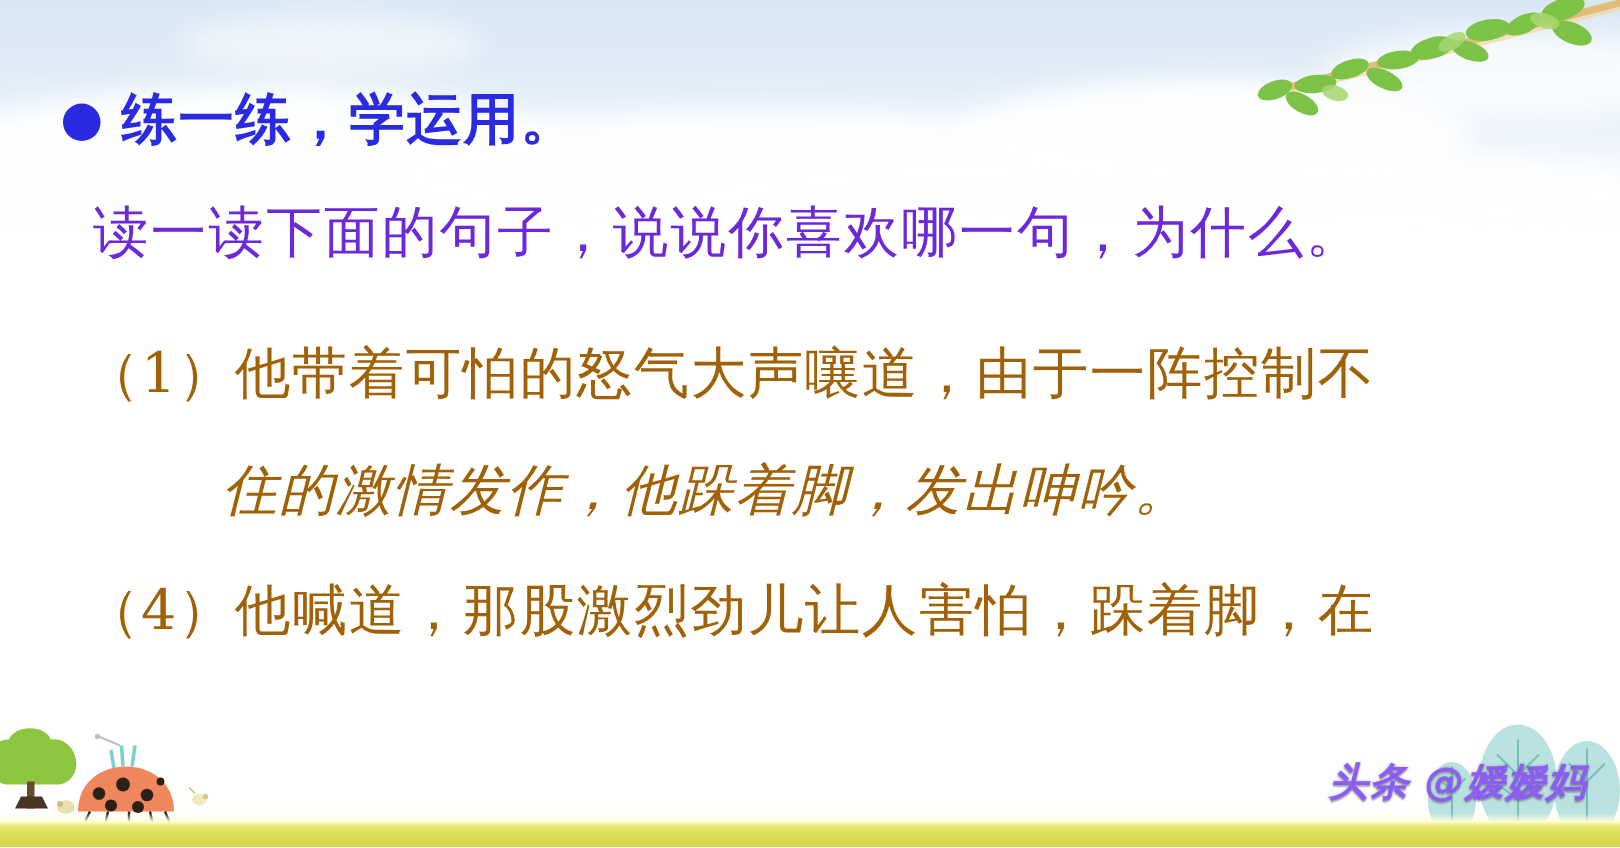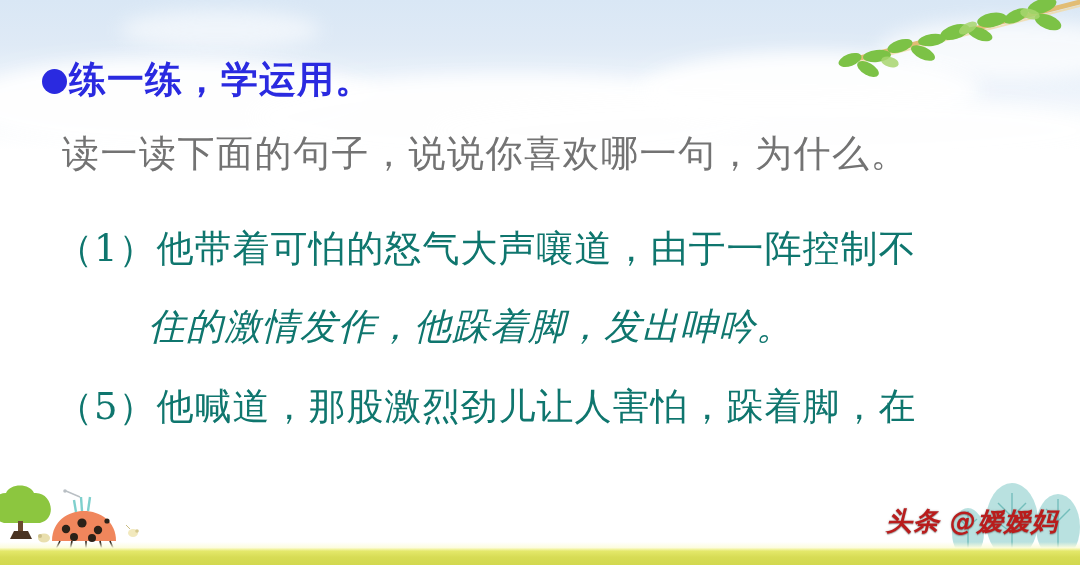--- a/index.html
+++ b/index.html
@@ -50,66 +50,66 @@
 
   
   .deco-left { position:absolute; left:0; bottom:0; width:200px; height:80px; }
   .deco-right { position:absolute; right:0; bottom:0; width:180px; height:90px; }
 
   
   .content { position:absolute; left:0; top:0; width:1080px; height:565px; }
 
   .title-row {
     position:absolute; left:42px; top:58px;
-    display:flex; align-items:center; gap:2px;
+    display:flex; align-items:center; gap:14px;
   }
   .bullet {
     width:25px; height:25px; border-radius:50%;
     background:#2a2ae0;
     flex:0 0 auto;
     margin-top:3px;
   }
   .title-text {
     font-family:"DejaVu Sans","Liberation Sans",sans-serif;
     font-weight:bold;
     font-size:37px;
     line-height:44px;
     color:#2a2ae0;
     letter-spacing:1px;
     white-space:nowrap;
   }
 
   .lead {
     position:absolute; left:62px; top:132px;
     font-size:37px; line-height:48px;
-    color:#737373;
+    color:#6d28d9;
     letter-spacing:1.5px;
     white-space:nowrap;
-    font-family:Liberation Mono, monospace;
-  }
-
-  .item { position:absolute; color:#0f766e; white-space:nowrap;
+    font-family:Liberation Serif, serif;
+  }
+
+  .item { position:absolute; color:#a16207; white-space:nowrap;
           font-family:"DejaVu Serif","Liberation Serif",serif; }
   .item .ln {
     font-size:37px; line-height:78px; letter-spacing:1px;
     display:block;
   }
   .item .ln.cont { padding-left:92px;font-style:italic; }
 
   .item1 { left:56px; top:210px; }
   .item2 { left:56px; top:368px; }
 
   
   .watermark {
     position:absolute; right:22px; bottom:26px;
     font-family:"DejaVu Sans","Liberation Sans",sans-serif;
     font-size:26px;
     font-weight:bold;
     font-style:italic;
-    color:#b91c1c;
+    color:#8b5cf6;
     text-shadow:0 0 2px rgba(120,120,120,.55), 0 1px 1px rgba(90,90,90,.45);
     letter-spacing:1px;
     white-space:nowrap;
     pointer-events:none;
   }
 </style>
 </head>
 <body>
 
 <div class="slide">
@@ -221,18 +221,18 @@
     </div>
 
     <div class="lead">读一读下面的句子，说说你喜欢哪一句，为什么。</div>
 
     <div class="item item1">
       <span class="ln">（1）他带着可怕的怒气大声嚷道，由于一阵控制不</span>
       <span class="ln cont">住的激情发作，他跺着脚，发出呻吟。</span>
     </div>
 
     <div class="item item2">
-      <span class="ln">（5）他喊道，那股激烈劲儿让人害怕，跺着脚，在</span>
+      <span class="ln">（4）他喊道，那股激烈劲儿让人害怕，跺着脚，在</span>
     </div>
 
     <div class="watermark">头条 @嫒嫒妈</div>
   </div>
 </div>
 
 </body></html>

